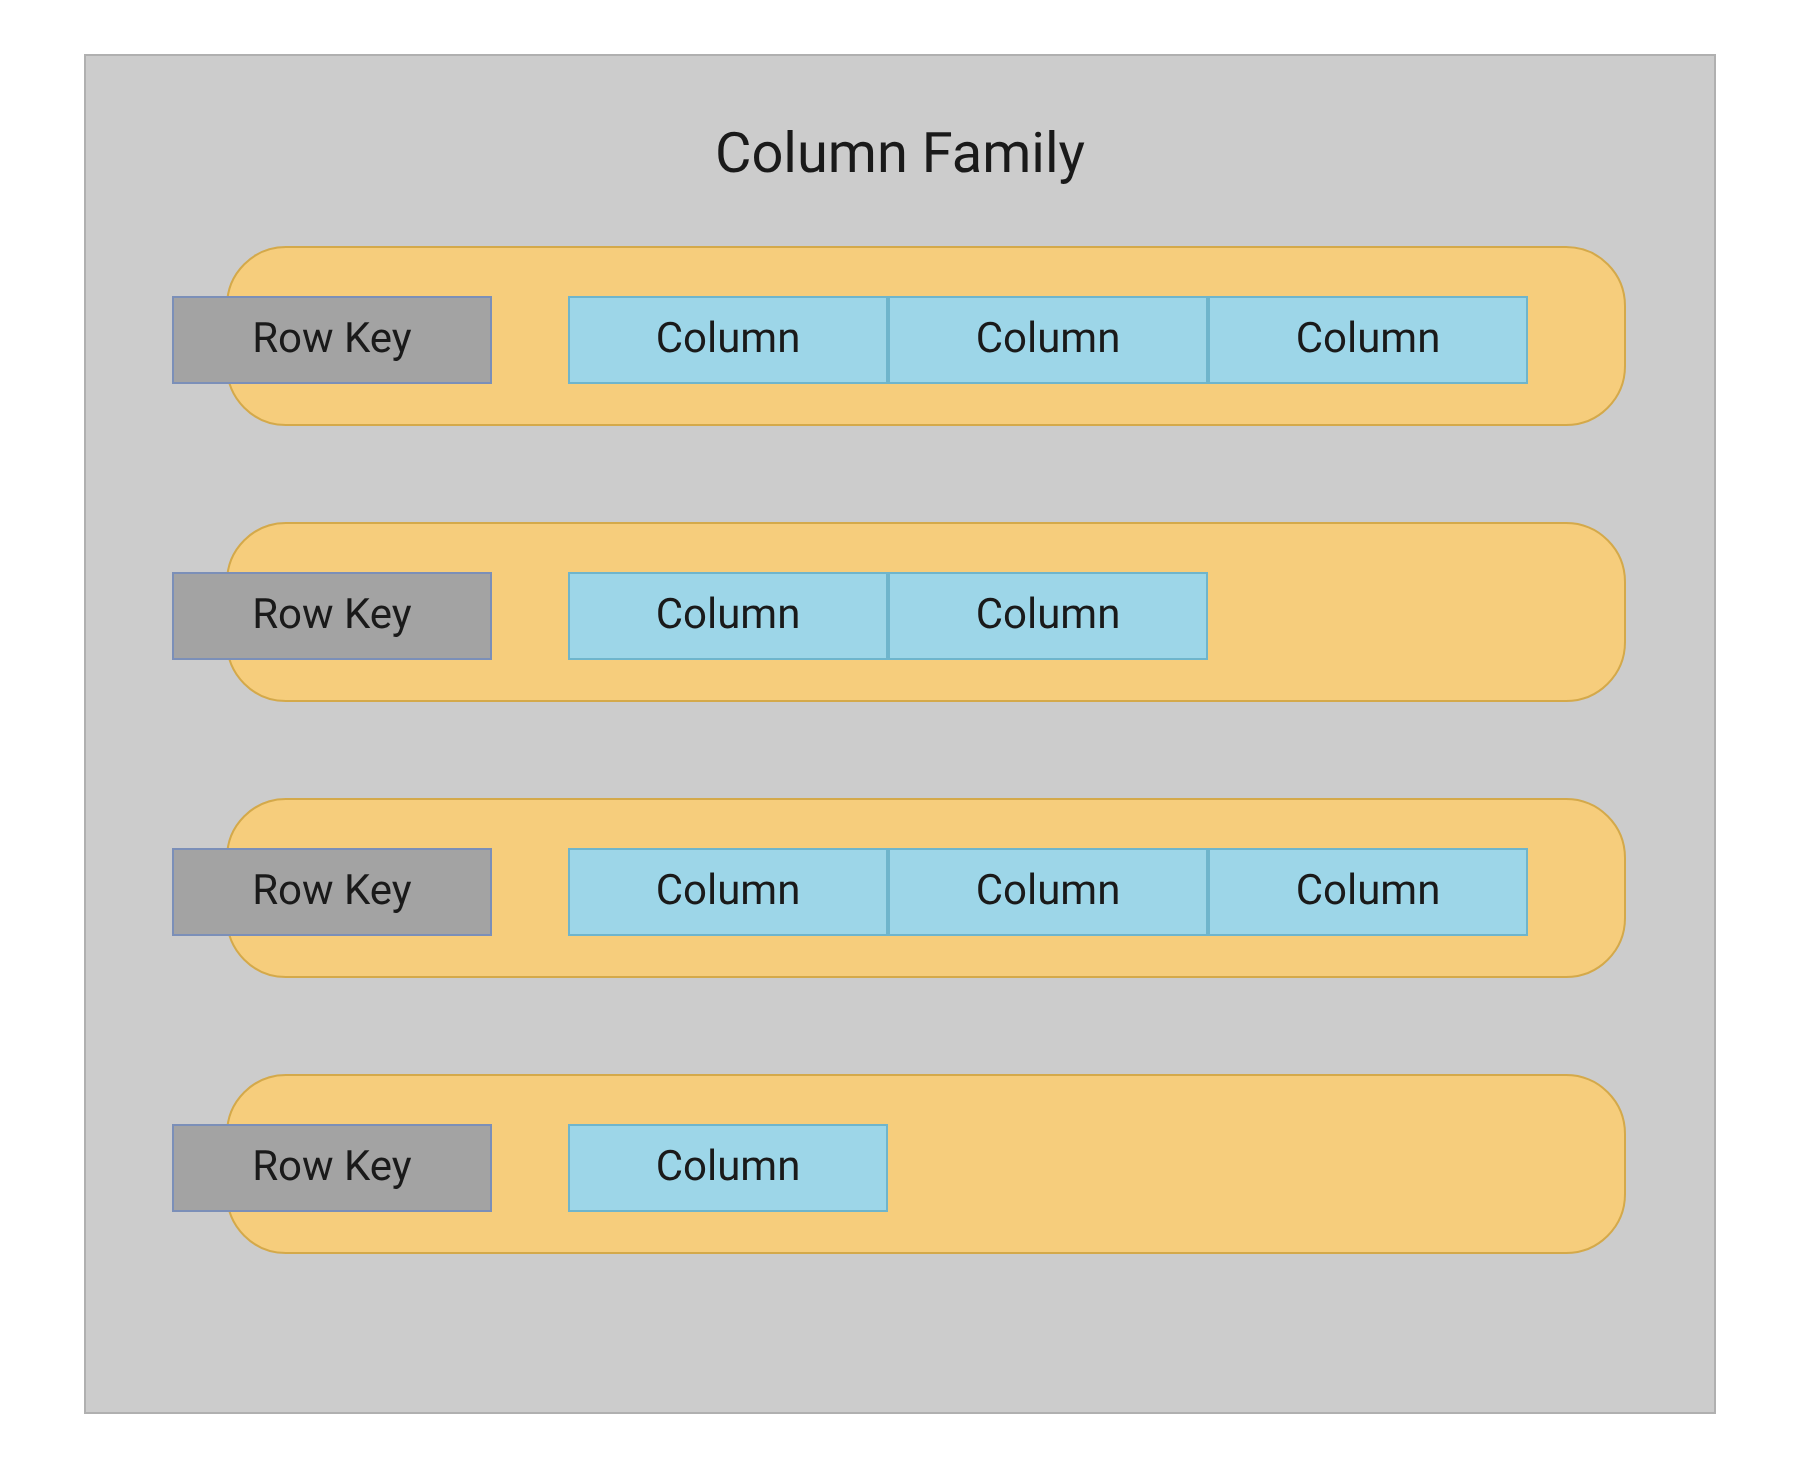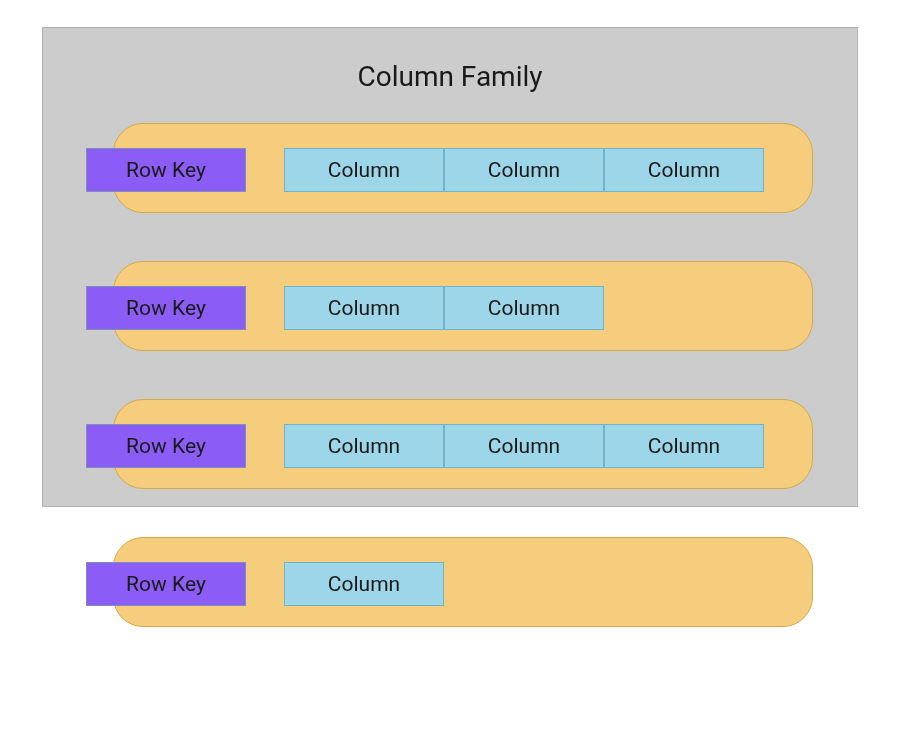--- a/index.html
+++ b/index.html
@@ -12,21 +12,21 @@
       background: #fff;
       width: 900px;
       height: 734px;
       position: relative;
     }
     .diagram-container {
       position: absolute;
       left: 42px;
       top: 27px;
       width: 816px;
-      height: 480px;
+      height: 680px;
       background: #cccccc;
       border: 1px solid #b0b0b0;
     }
     .title {
       text-align: center;
       font-size: 28px;
       font-weight: 400;
       color: #1a1a1a;
       padding-top: 32px;
       padding-bottom: 10px;
@@ -44,21 +44,21 @@
       border: 1px solid #d4a94a;
       border-radius: 30px;
       margin-bottom: 48px;
     }
     .row-key {
       position: absolute;
       left: -28px;
       top: 24px;
       width: 160px;
       height: 44px;
-      background: #8b5cf6;
+      background: #a3a3a3;
       border: 1px solid #7b8fb8;
       display: flex;
       align-items: center;
       justify-content: center;
       font-size: 21px;
       color: #1a1a1a;
     }
     .columns {
       position: absolute;
       left: 170px;

